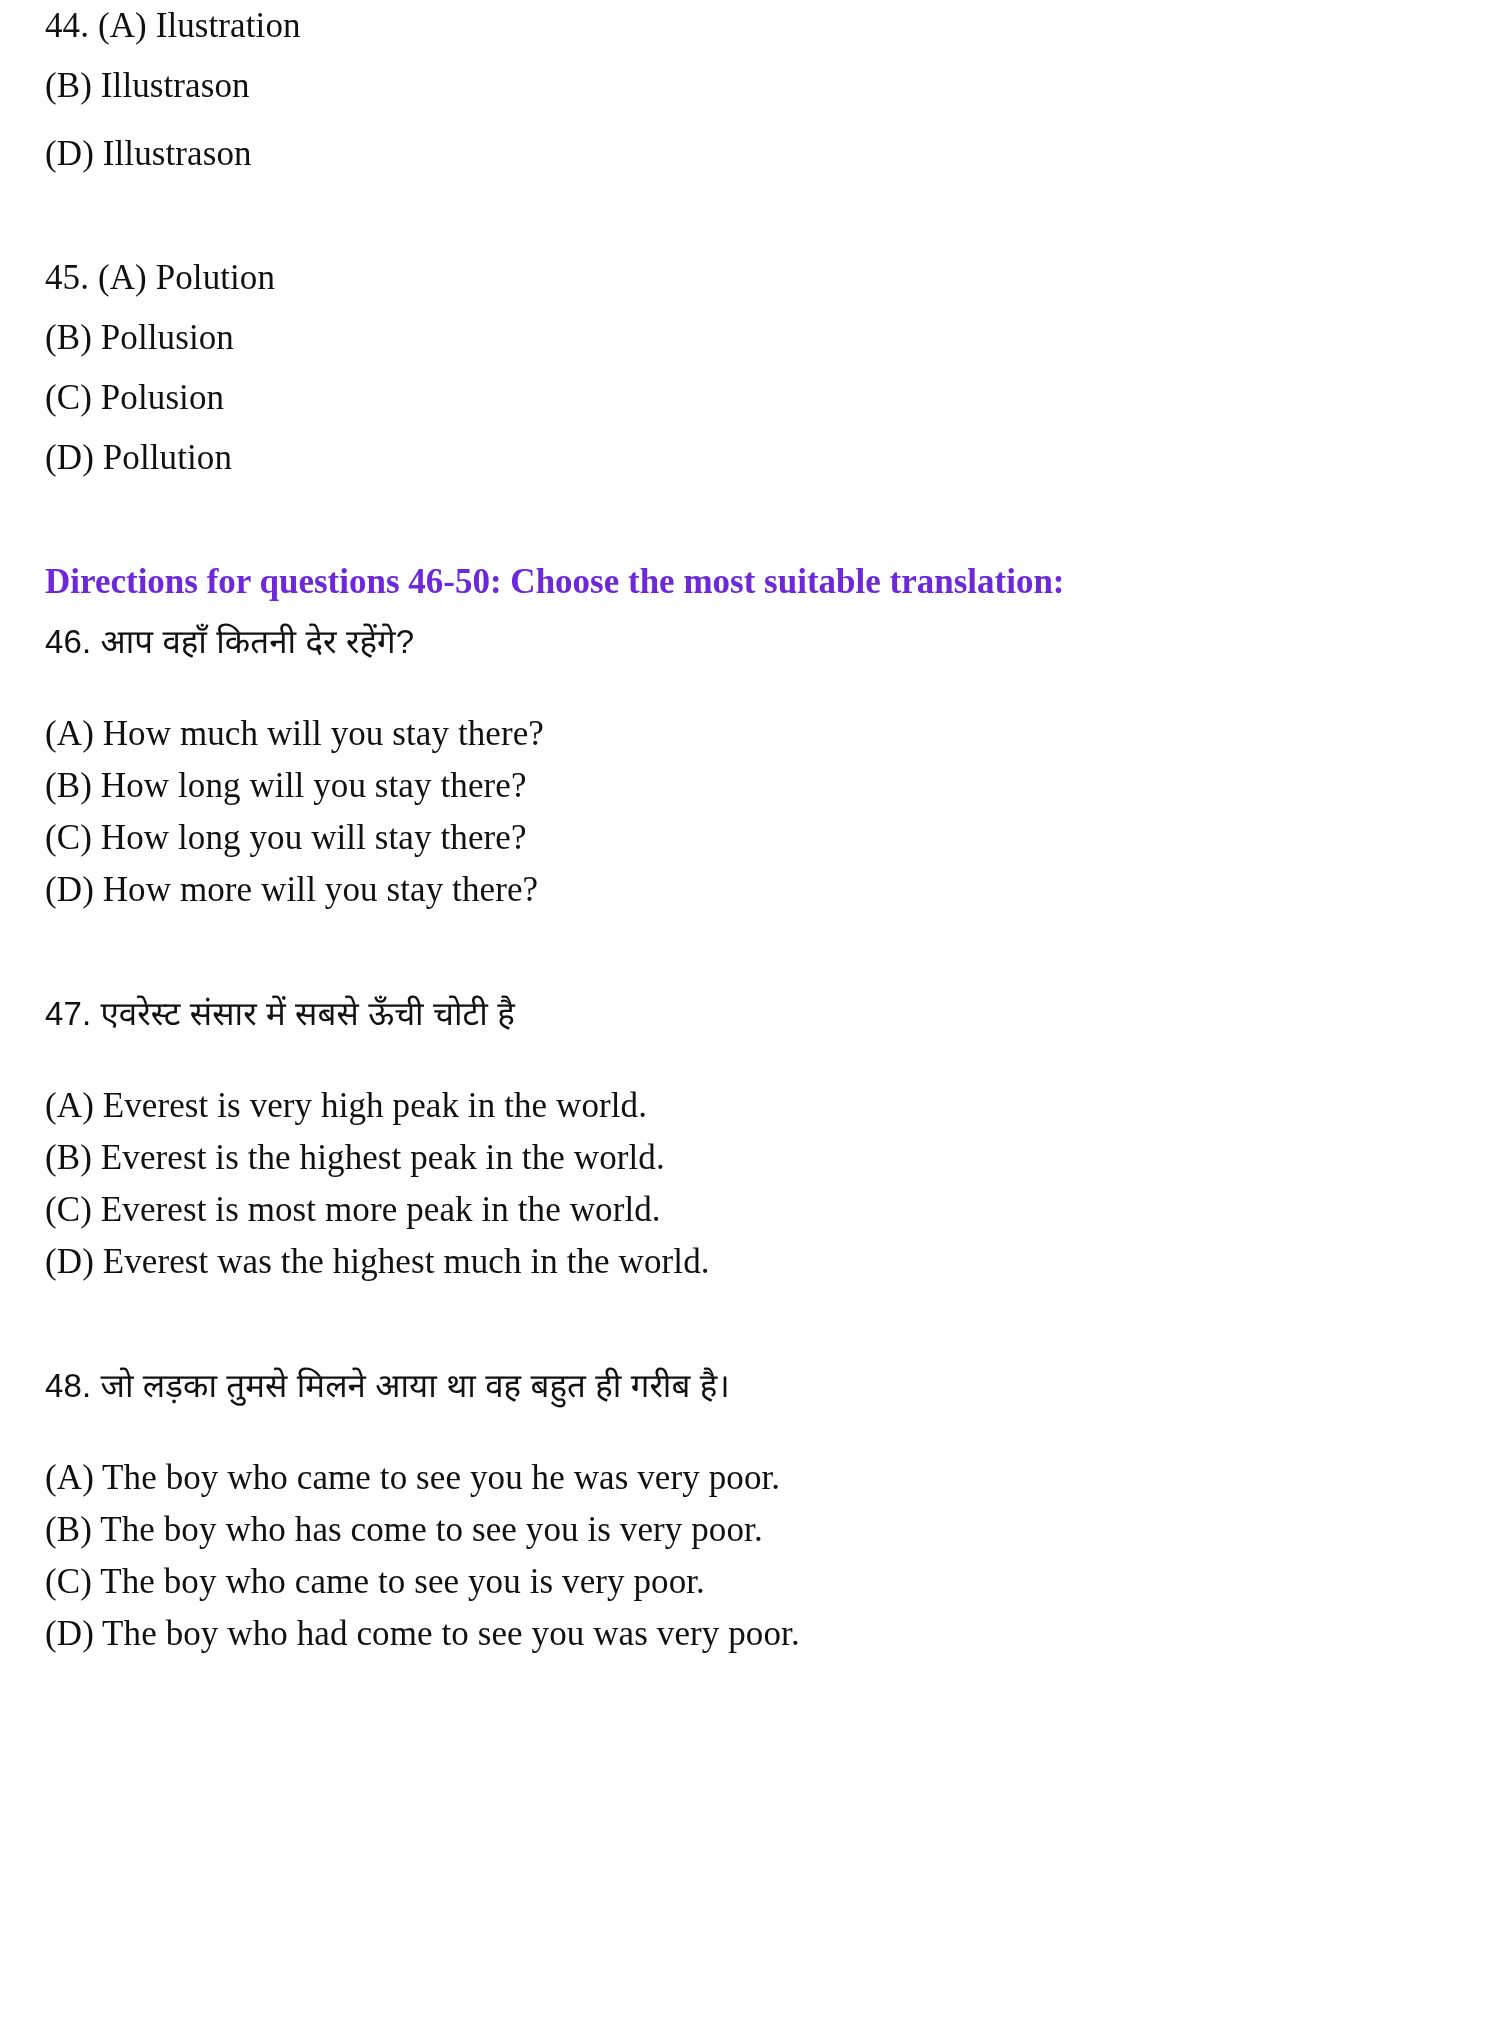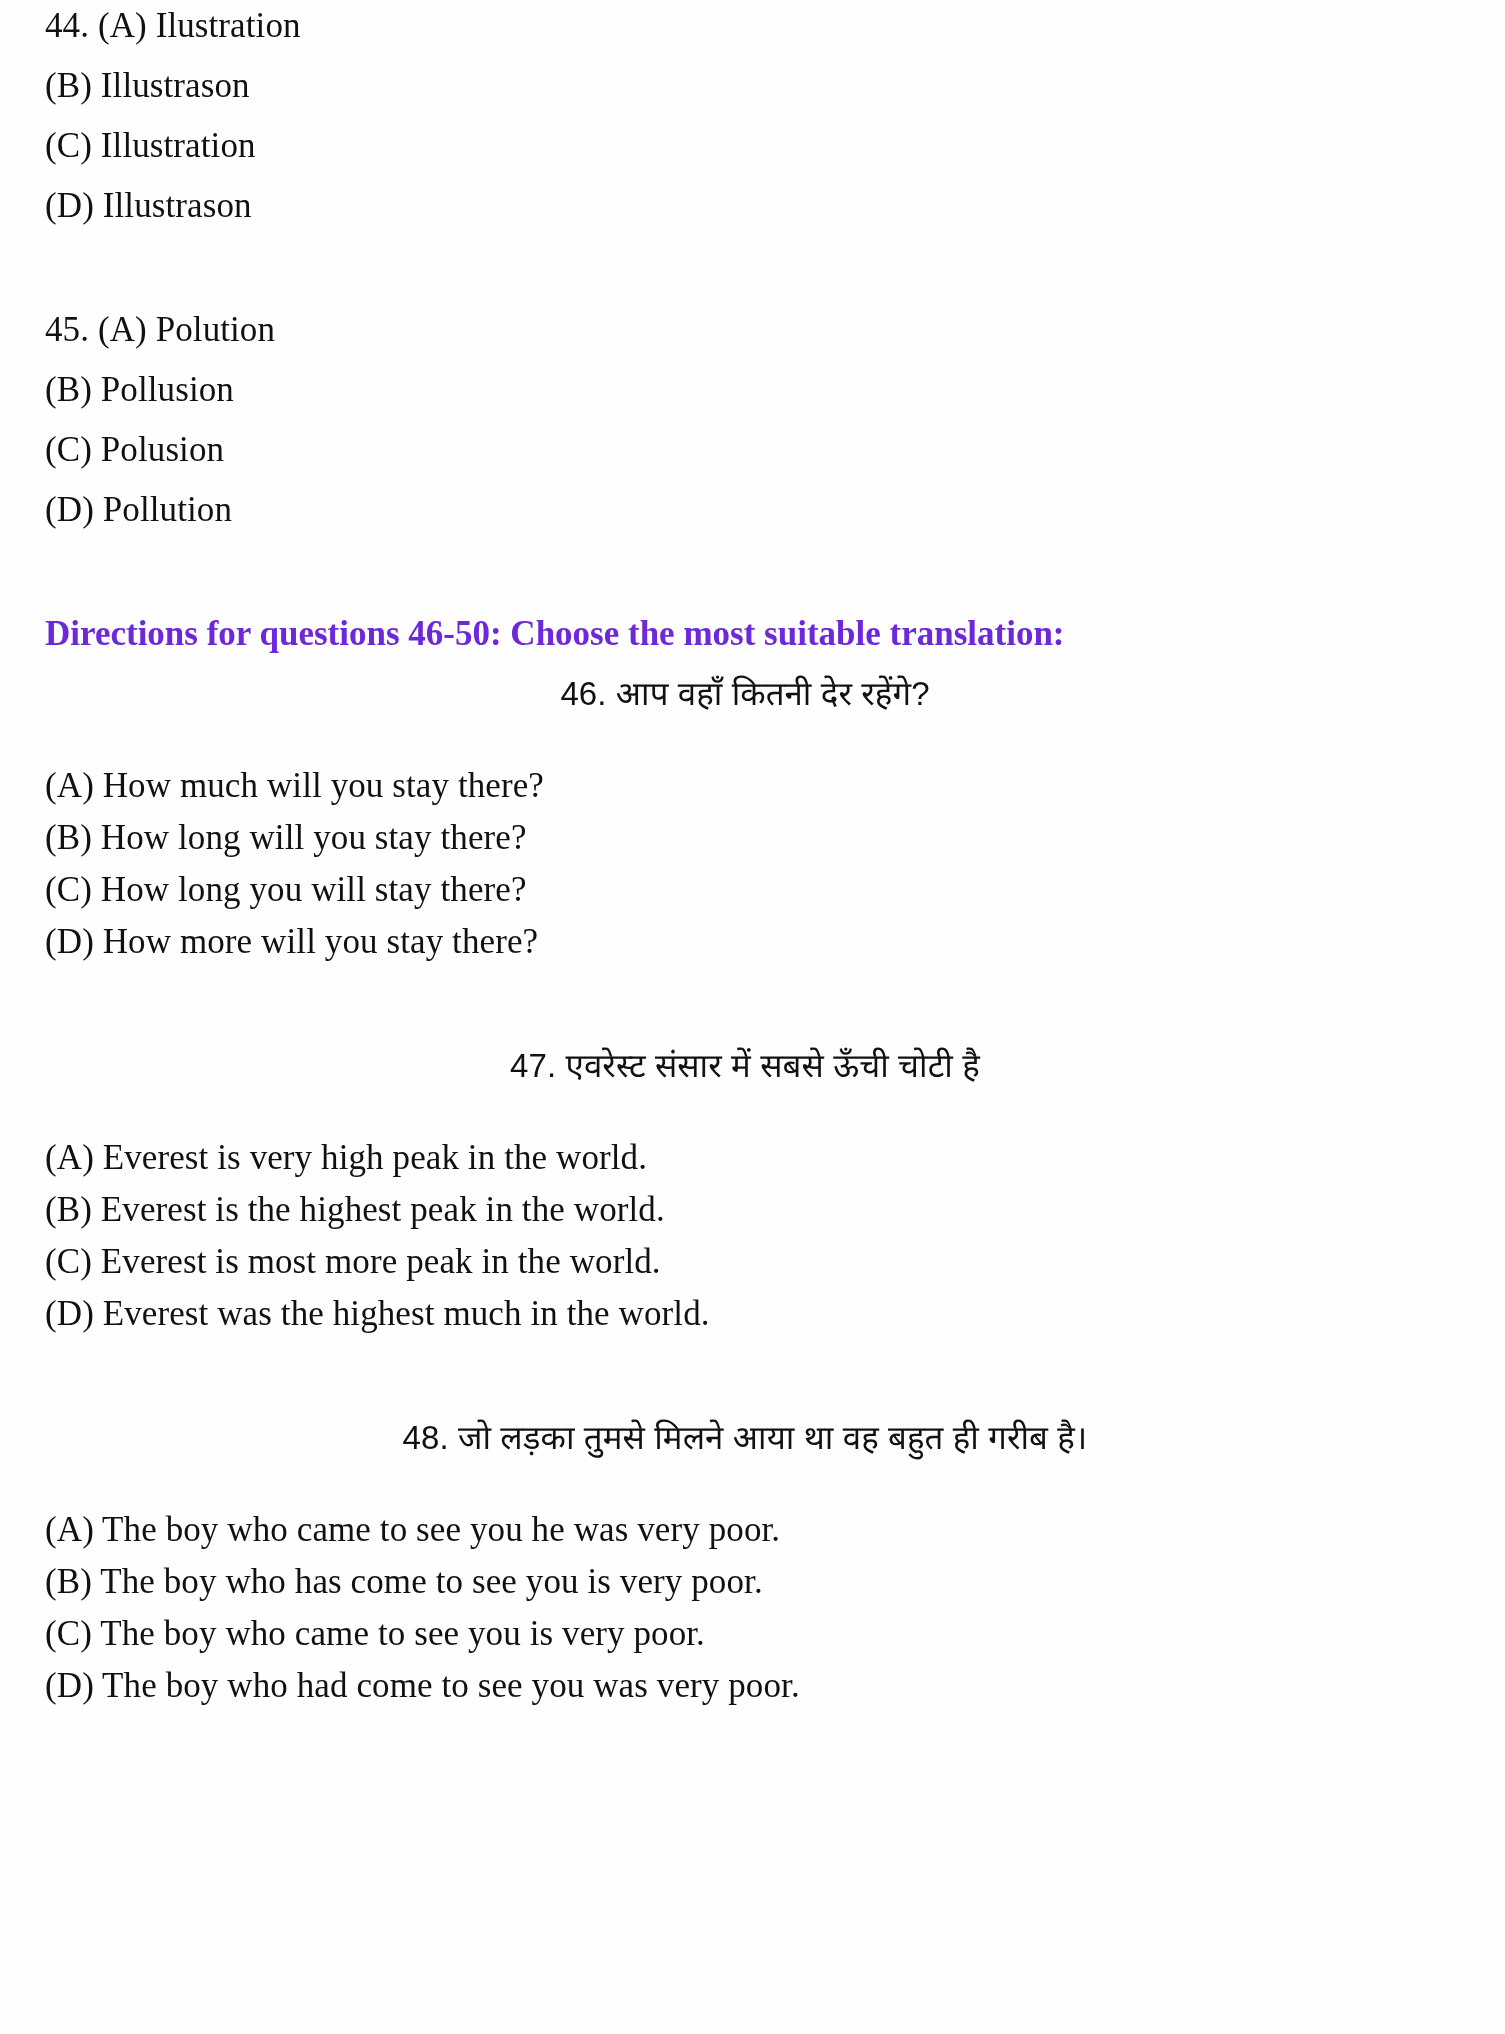--- a/index.html
+++ b/index.html
@@ -33,21 +33,20 @@
     line-height: 52px;
     letter-spacing: 0.1px;
     white-space: pre;
     color: #111111;
   }
 
   .q-line.hindi,
   .opt-line.hindi {
     font-family: "Liberation Sans", "DejaVu Sans", sans-serif;
     font-size: 33px;
-    text-align: center;
   }
 
   .directions {
     font-size: 35px;
     line-height: 52px;
     font-weight: bold;
     color: #6d28d9;
     white-space: pre;
   }
   .gap-sm { height: 8px; }
@@ -69,21 +68,20 @@
 </head>
 <body>
 
 <div class="page">
 
   <div class="opt-group">
     <div class="opt-line ink first-line">44. (A) Ilustration</div>
     <div class="gap-sm"></div>
     <div class="opt-line ink">(B) Illustrason</div>
     <div class="gap-sm"></div>
-    <div class="opt-line ink">(C) Illustration</div>
     <div class="gap-sm"></div>
     <div class="opt-line ink">(D) Illustrason</div>
   </div>
 
   <div class="gap-xl"></div>
 
   <div class="opt-group">
     <div class="opt-line ink">45. (A) Polution</div>
     <div class="gap-sm"></div>
     <div class="opt-line ink">(B) Pollusion</div>

